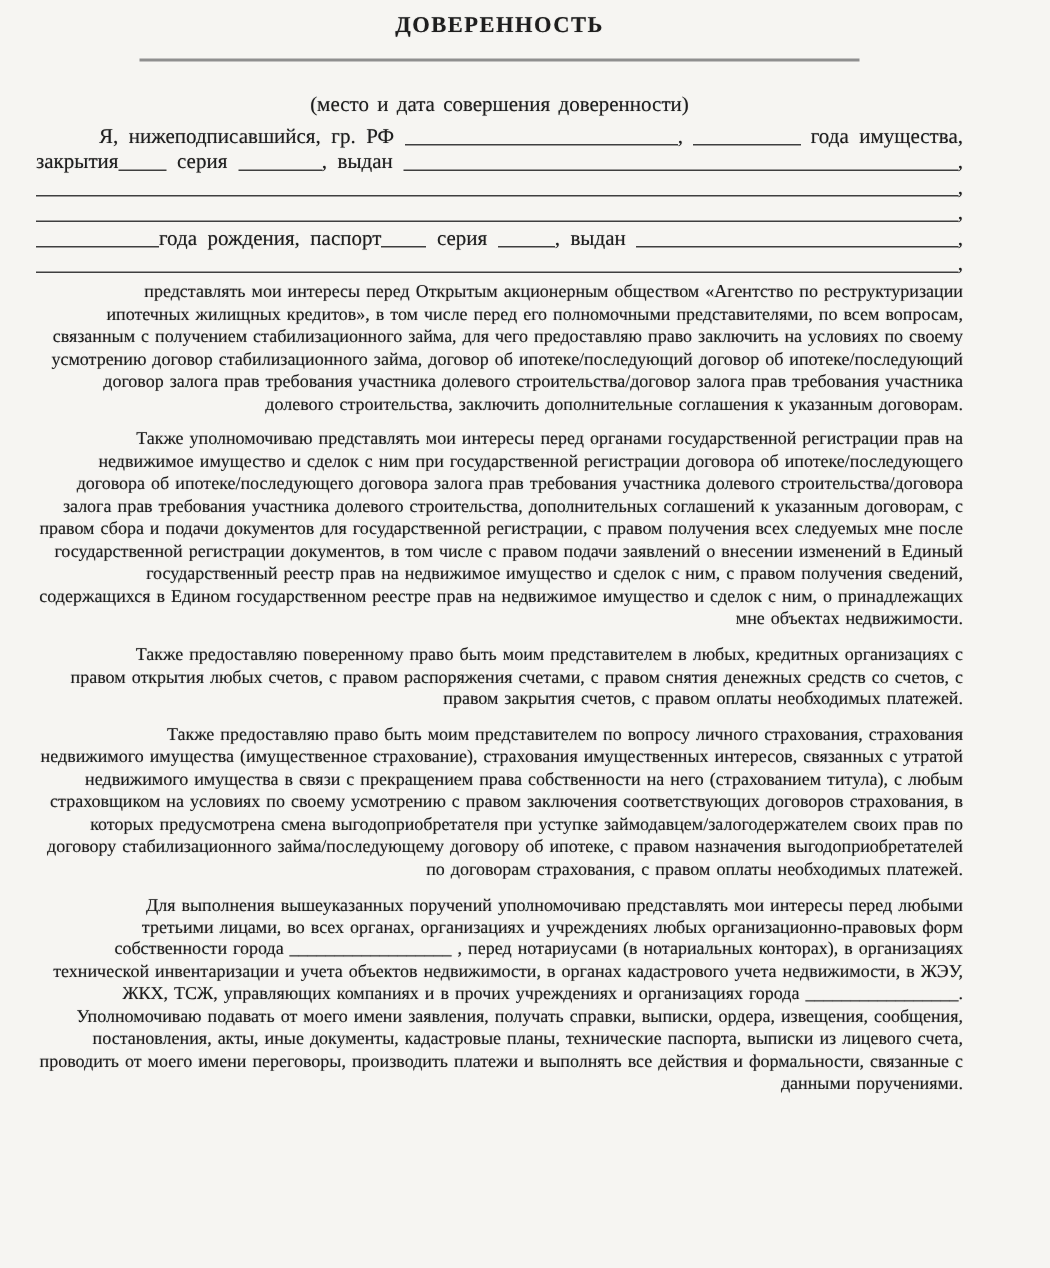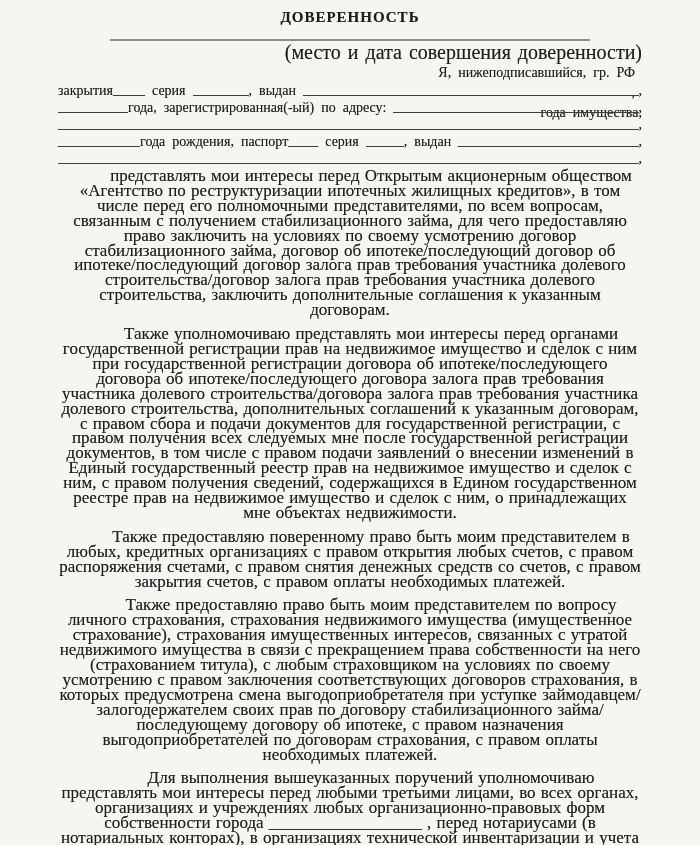--- a/index.html
+++ b/index.html
@@ -6,62 +6,62 @@
   body {
     width:700px; height:845px; overflow:hidden;
     background:#f6f5f2;
     font-family:"Liberation Serif", serif;
     color:#1e1e1e;
     text-shadow:0 0 0.6px rgba(40,40,40,0.55);
   }
   .page {
     box-sizing:border-box;
     width:700px; height:798px;
-    padding:8px 58px 0 58px;
+    padding:8px 58px 0 24px;
   }
   .doc-title {
     text-align:center;
     font-weight:bold;
     font-size:15px;
     letter-spacing:1px;
     line-height:18px;
   }
   .rule {
     width:480px;
     margin:13px auto 0 auto;
     border-bottom:2px solid #8f8f8f;
     height:0;
   }
   .caption {
-    text-align:right;
-    font-size:20px;
+    text-align:center;
+    font-size:14px;
     line-height:17px;
-    margin-top:3px;
+    margin-top:21px;
     word-spacing:2px;
   }
   
   .form { margin-top:4px; word-spacing:3.5px; font-size:14px; }
   .fline {
     display:flex;
     align-items:flex-end;
     height:17px;
   }
-  .fline.indent { padding-left:42px;flex-direction:column; }
+  .fline.indent { padding-left:42px; }
   .fseg { white-space:pre; line-height:16px; }
   .fblank {
     border-bottom:1px solid #3f3f3f;
     margin-bottom:3px;
     height:1px;
   }
   
   .paras p {
     margin:9px 0 0 0;
-    font-size:17px;
+    font-size:12px;
     line-height:14.9px;
-    text-align:center;
+    text-align:right;
     text-indent:42px;
     word-spacing:1px;
   }
   .paras p:first-child { margin-top:2px; }
 </style>
 </head>
 <body>
 
 <div class="page">
 
@@ -83,21 +83,20 @@
         <span class="fseg">закрытия</span>
         <span class="fblank" style="flex: 0 1 32px;"></span>
         <span class="fseg"> серия </span>
         <span class="fblank" style="flex: 0 1 56px;"></span>
         <span class="fseg">, выдан </span>
         <span class="fblank" style="flex: 3 1 200px;"></span>
         <span class="fseg">,</span>
       </div>
       <div class="fline">
         <span class="fblank" style="flex: 0 1 70px;"></span>
-        <span class="fseg">года, зарегистрированная(-ый) по адресу: </span>
         <span class="fblank" style="flex: 3 1 150px;"></span>
         <span class="fseg">,</span>
       </div>
       <div class="fline">
         <span class="fblank" style="flex: 3 1 180px;"></span>
         <span class="fseg">,</span>
       </div>
       <div class="fline">
         <span class="fblank" style="flex: 0 1 82px;"></span>
         <span class="fseg">года рождения, паспорт</span>

